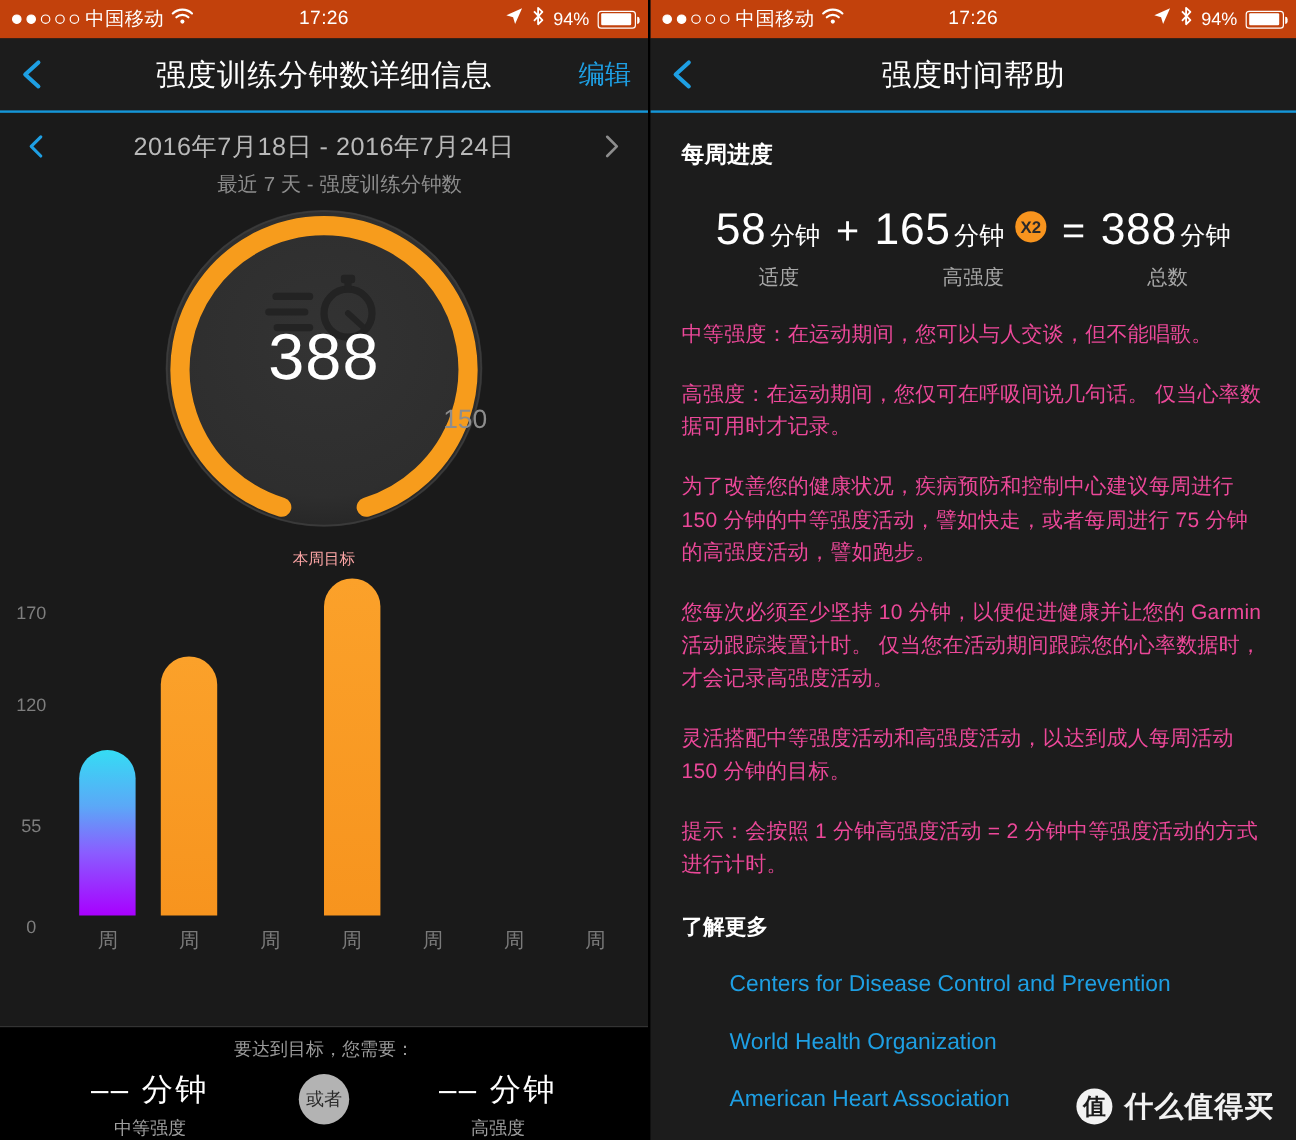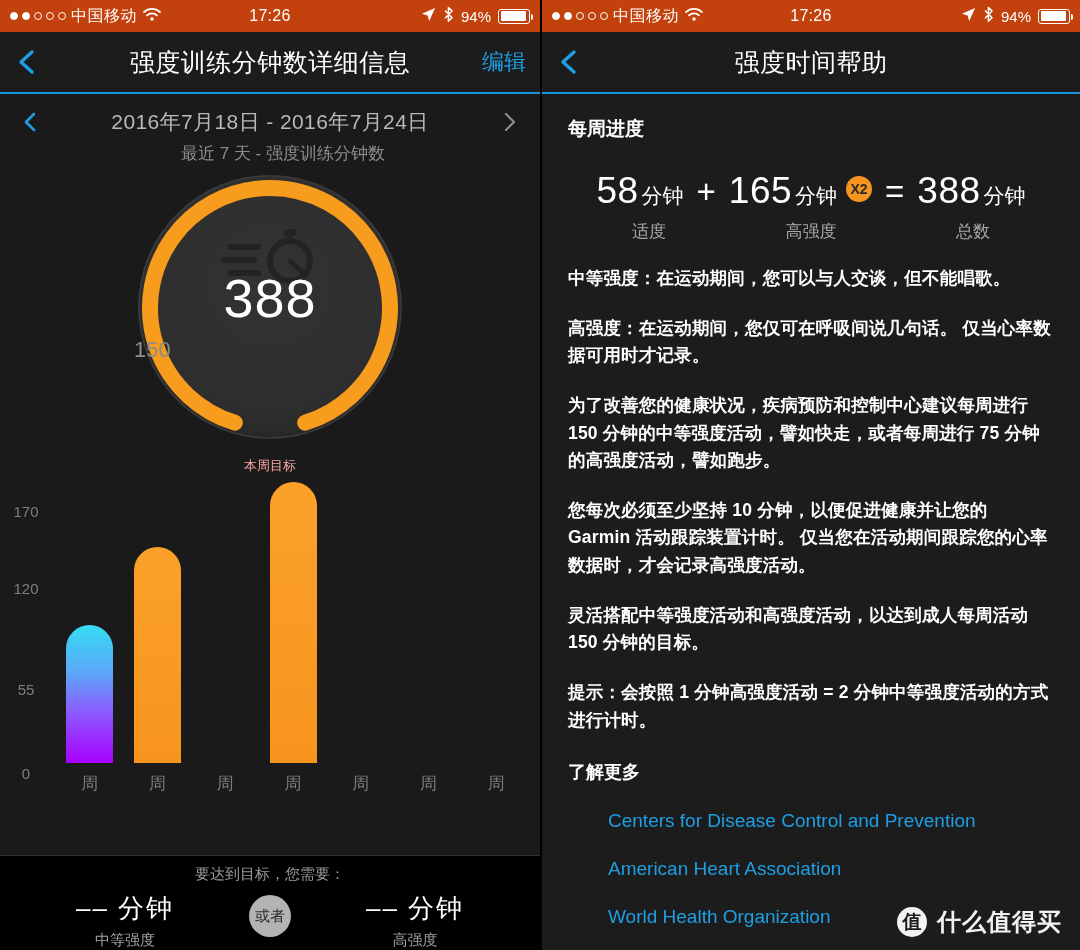--- a/index.html
+++ b/index.html
@@ -74,21 +74,21 @@
   .gauge { position: relative; width: 272px; height: 272px; }
   .gauge svg { display: block; }
   .gauge-icon {
     position: absolute; left: 50%; top: 56px; transform: translateX(-50%);
   }
   .gauge-value {
     position: absolute; left: 0; right: 0; top: 96px; text-align: center;
     color: #fff; font-size: 54px; font-weight: 400; letter-spacing: 1px;
   }
   .gauge-goal {
-    position: absolute; left: 0; right: 0; top: 166px; text-align: left;
+    position: absolute; left: 0; right: 0; top: 166px; text-align: right;
     color: #8d8d8d; font-size: 22px;
   }
   .gauge-caption { text-align: center; color: #fca5a5; font-size: 13px; margin-top: 14px; }
 
   
   .chart { position: relative; height: 310px; margin-top: 16px; }
   .y-label {
     position: absolute; left: 0; width: 52px; text-align: center;
     color: #7e7e7e; font-size: 15px; transform: translateY(-50%);
   }
@@ -136,22 +136,22 @@
   .f-op { font-size: 33px; margin: 0 13px; }
   .badge-x2 {
     display: inline-flex; align-items: center; justify-content: center;
     width: 26px; height: 26px; border-radius: 50%;
     background: #f7941e; color: #2a2a2a; font-size: 14px; font-weight: bold;
     margin-left: 9px; align-self: center; transform: translateY(-2px);
   }
   .f-labels { display: flex; margin-top: 8px; color: #a8a8a8; font-size: 17px; }
   .f-labels span { flex: 1; text-align: center; }
   .help-p {
-    color: #ffffff; font-size: 17.5px; line-height: 1.58;
-    margin-top: 22px; letter-spacing: .2px; font-weight: bold;
+    color: #ec4899; font-size: 17.5px; line-height: 1.58;
+    margin-top: 22px; letter-spacing: .2px;
   }
   .help-h2 { color: #fff; font-size: 18px; font-weight: bold; margin-top: 26px; }
   .help-link {
     display: block; color: #1e9fe3; font-size: 19px; margin-top: 26px;
     text-decoration: none; cursor: pointer; margin-left: 40px;
   }
   .watermark {
     position: absolute; right: 18px; bottom: 12px;
     display: flex; align-items: center; gap: 10px;
   }
@@ -388,22 +388,22 @@
 
       <p class="help-p">中等强度：在运动期间，您可以与人交谈，但不能唱歌。</p>
       <p class="help-p">高强度：在运动期间，您仅可在呼吸间说几句话。 仅当心率数据可用时才记录。</p>
       <p class="help-p">为了改善您的健康状况，疾病预防和控制中心建议每周进行 150 分钟的中等强度活动，譬如快走，或者每周进行 75 分钟的高强度活动，譬如跑步。</p>
       <p class="help-p">您每次必须至少坚持 10 分钟，以便促进健康并让您的 Garmin 活动跟踪装置计时。 仅当您在活动期间跟踪您的心率数据时，才会记录高强度活动。</p>
       <p class="help-p">灵活搭配中等强度活动和高强度活动，以达到成人每周活动 150 分钟的目标。</p>
       <p class="help-p">提示：会按照 1 分钟高强度活动 = 2 分钟中等强度活动的方式进行计时。</p>
 
       <div class="help-h2">了解更多</div>
       <a class="help-link">Centers for Disease Control and Prevention</a>
+      <a class="help-link">World Health Organization</a>
       <a class="help-link">American Heart Association</a>
-      <a class="help-link">World Health Organization</a>
     </div>
 
     <div class="watermark">
       <span class="wm-badge">值</span>
       <span class="wm-text">什么值得买</span>
     </div>
   </div>
 
 </div>
 

